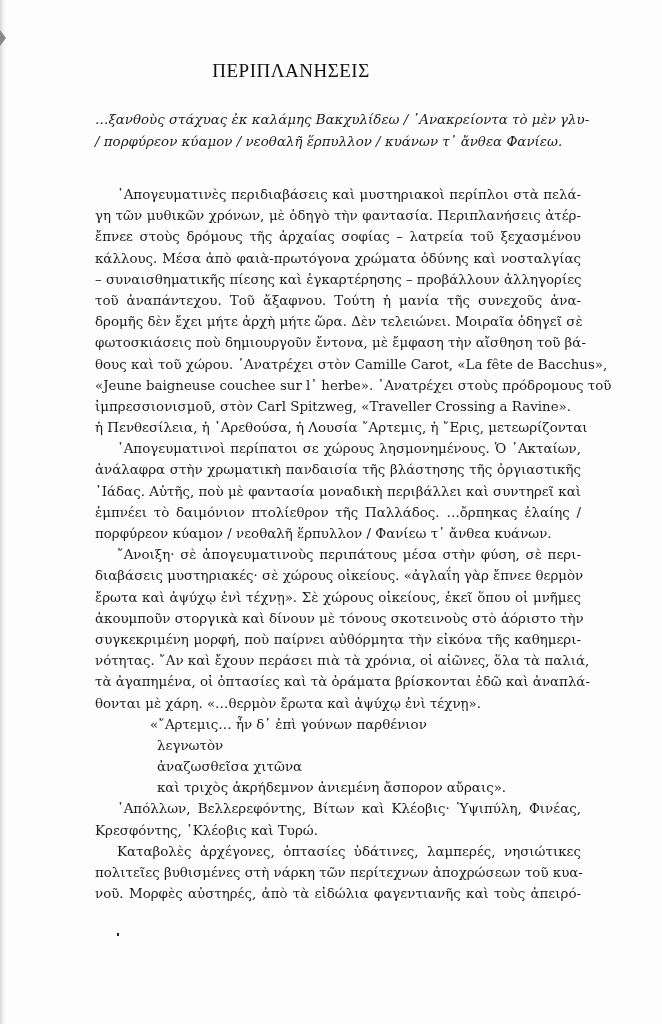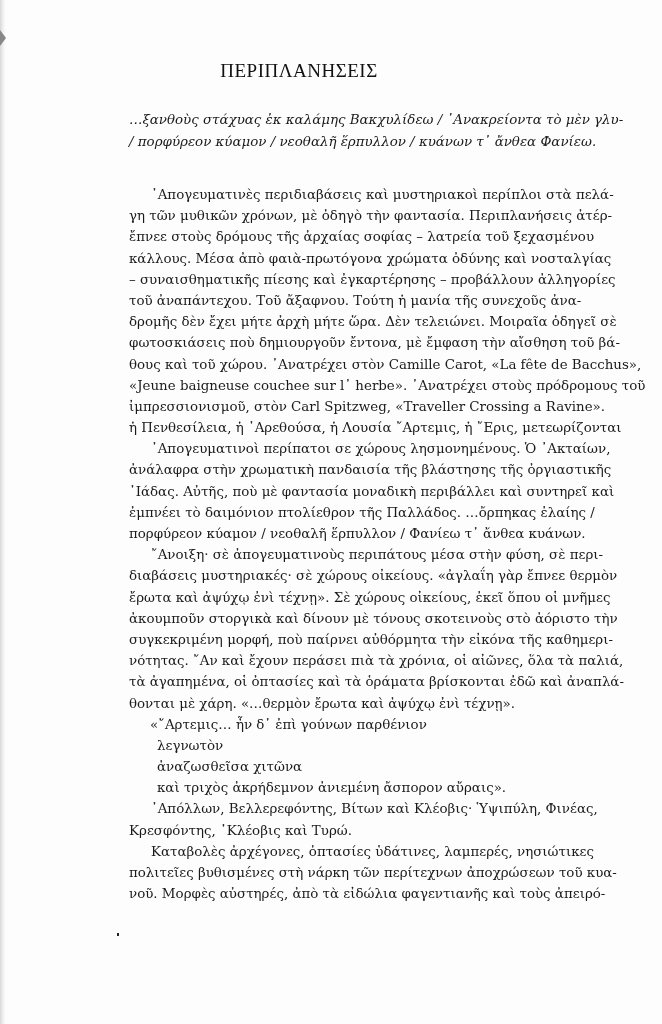--- a/index.html
+++ b/index.html
@@ -37,37 +37,35 @@
   }
   .title {
     position: absolute;
     left: 0; width: 582px;
     top: 60px;
     text-align: center;
     font-family: "Liberation Serif", "DejaVu Serif", serif;
     font-size: 19px;
     letter-spacing: 0.5px;
     color: #111;
-    margin-left: 8px;
   }
   .text-block {
     position: absolute;
     left: 95px;
     width: 486px;
   }
   .line {
     display: block;
     white-space: nowrap;
     font-family: "DejaVu Serif", "Liberation Serif", serif;
     font-size: 13.4px;
     height: 21.2px;
     line-height: 21.2px;
     text-align: justify;
     text-align-last: justify;
-    margin-left: 34px;
   }
   .line.last {
     text-align-last: left;
   }
   .line.indent {
     padding-left: 22px;
   }
   .epigraph .line {
     font-style: italic;
     font-size: 13.4px;

